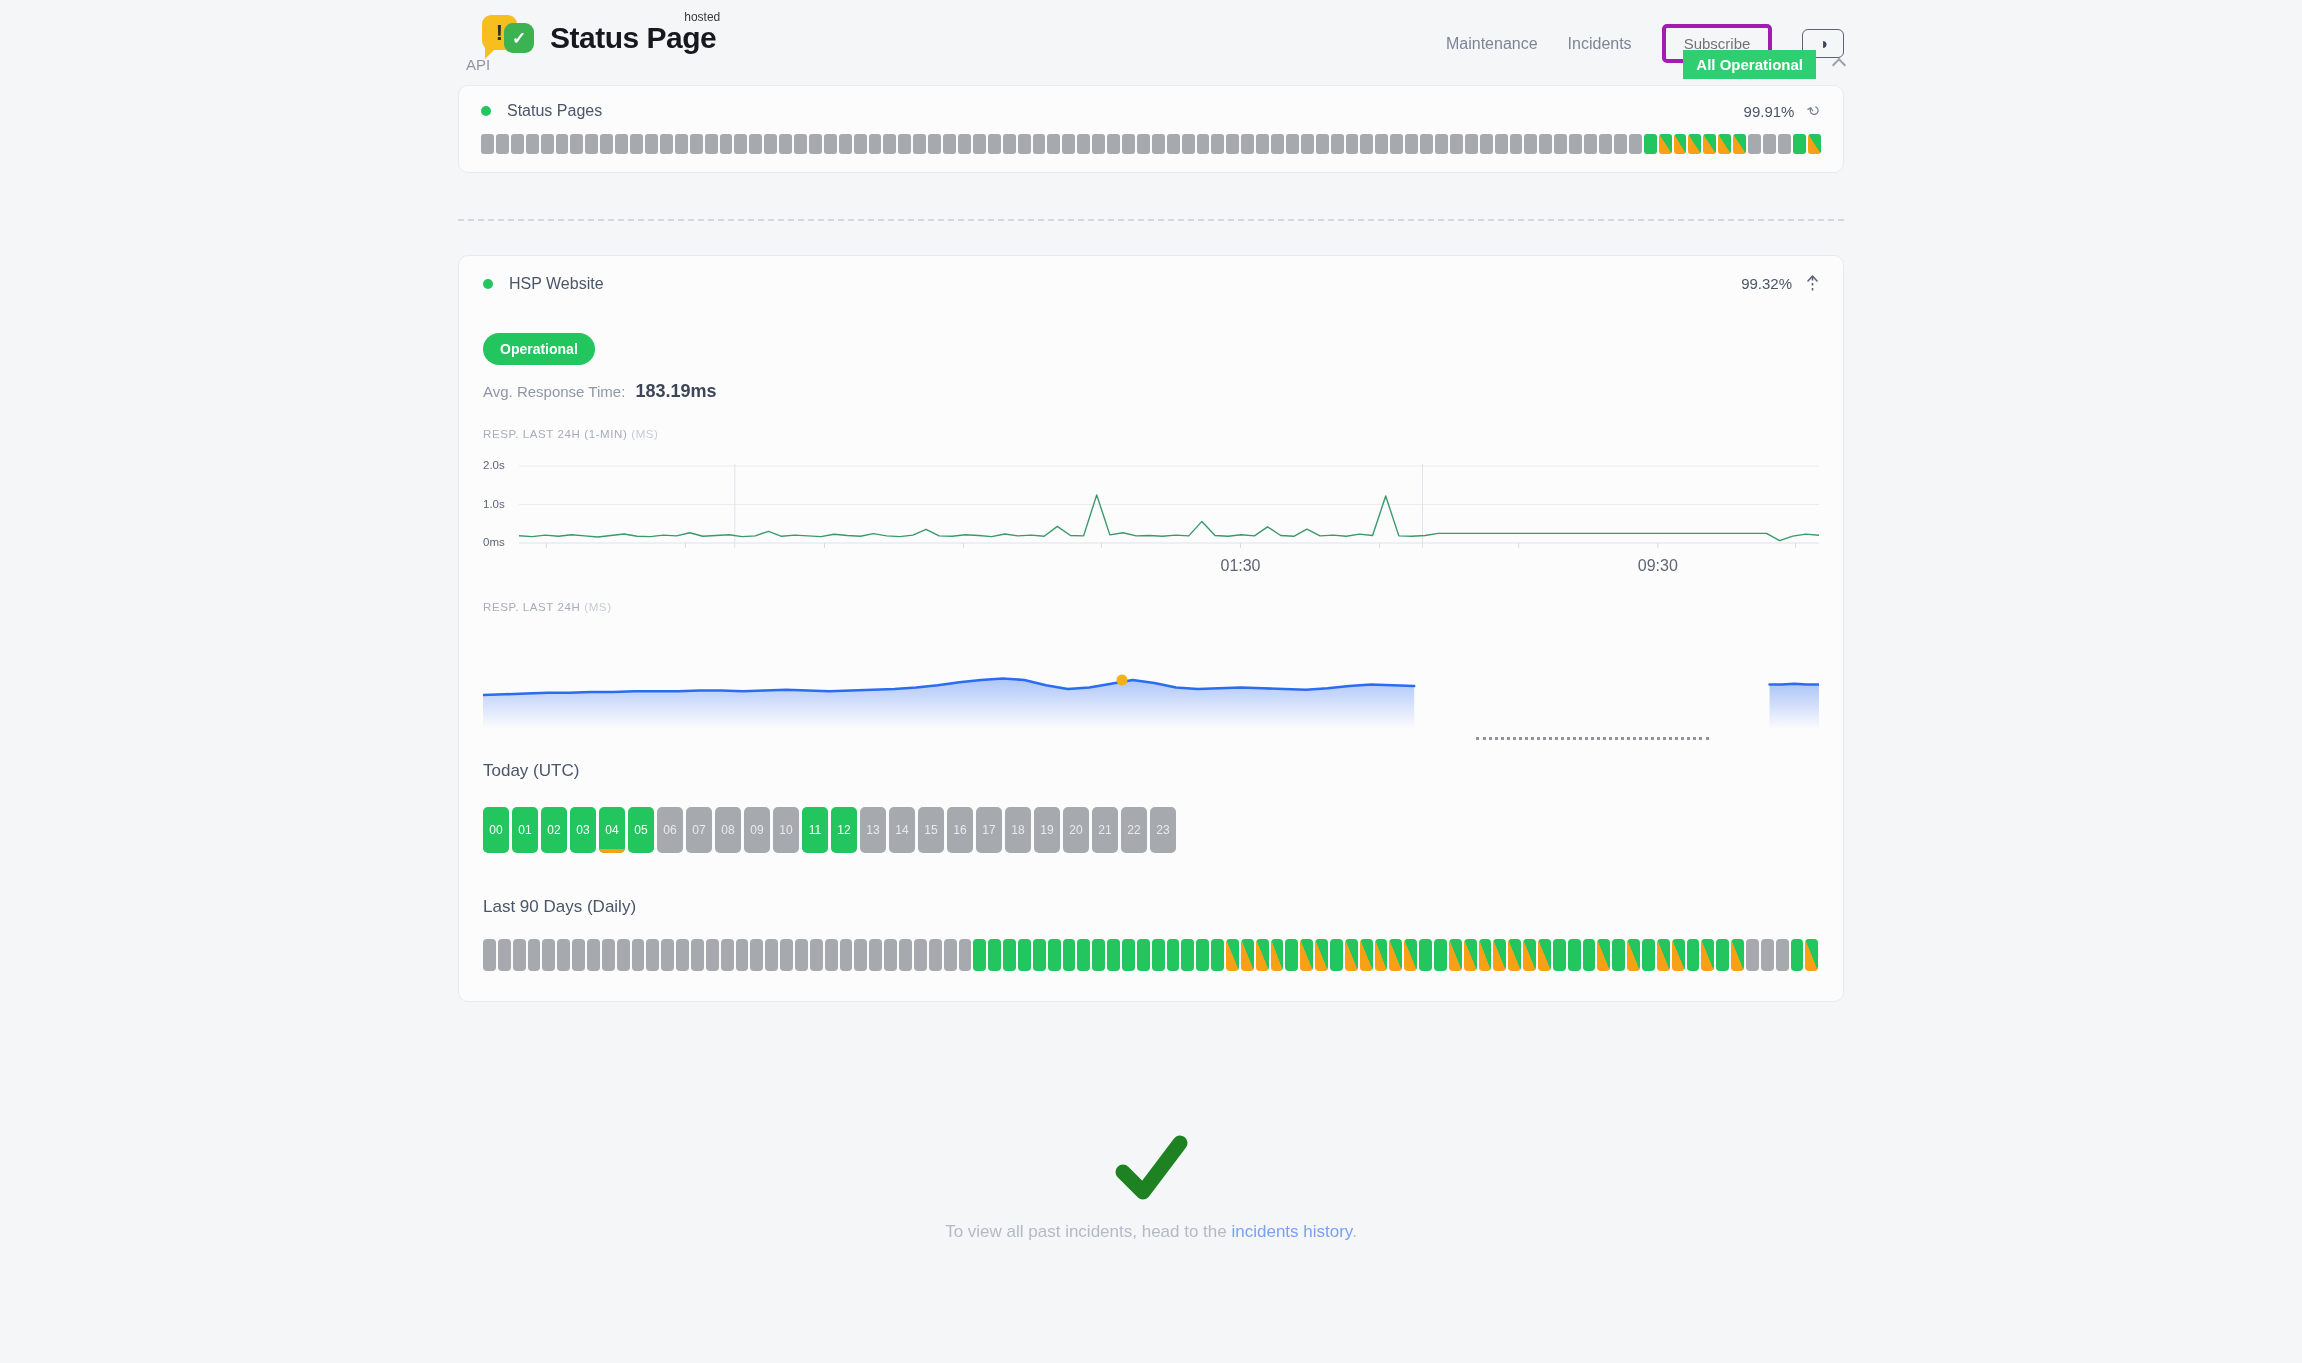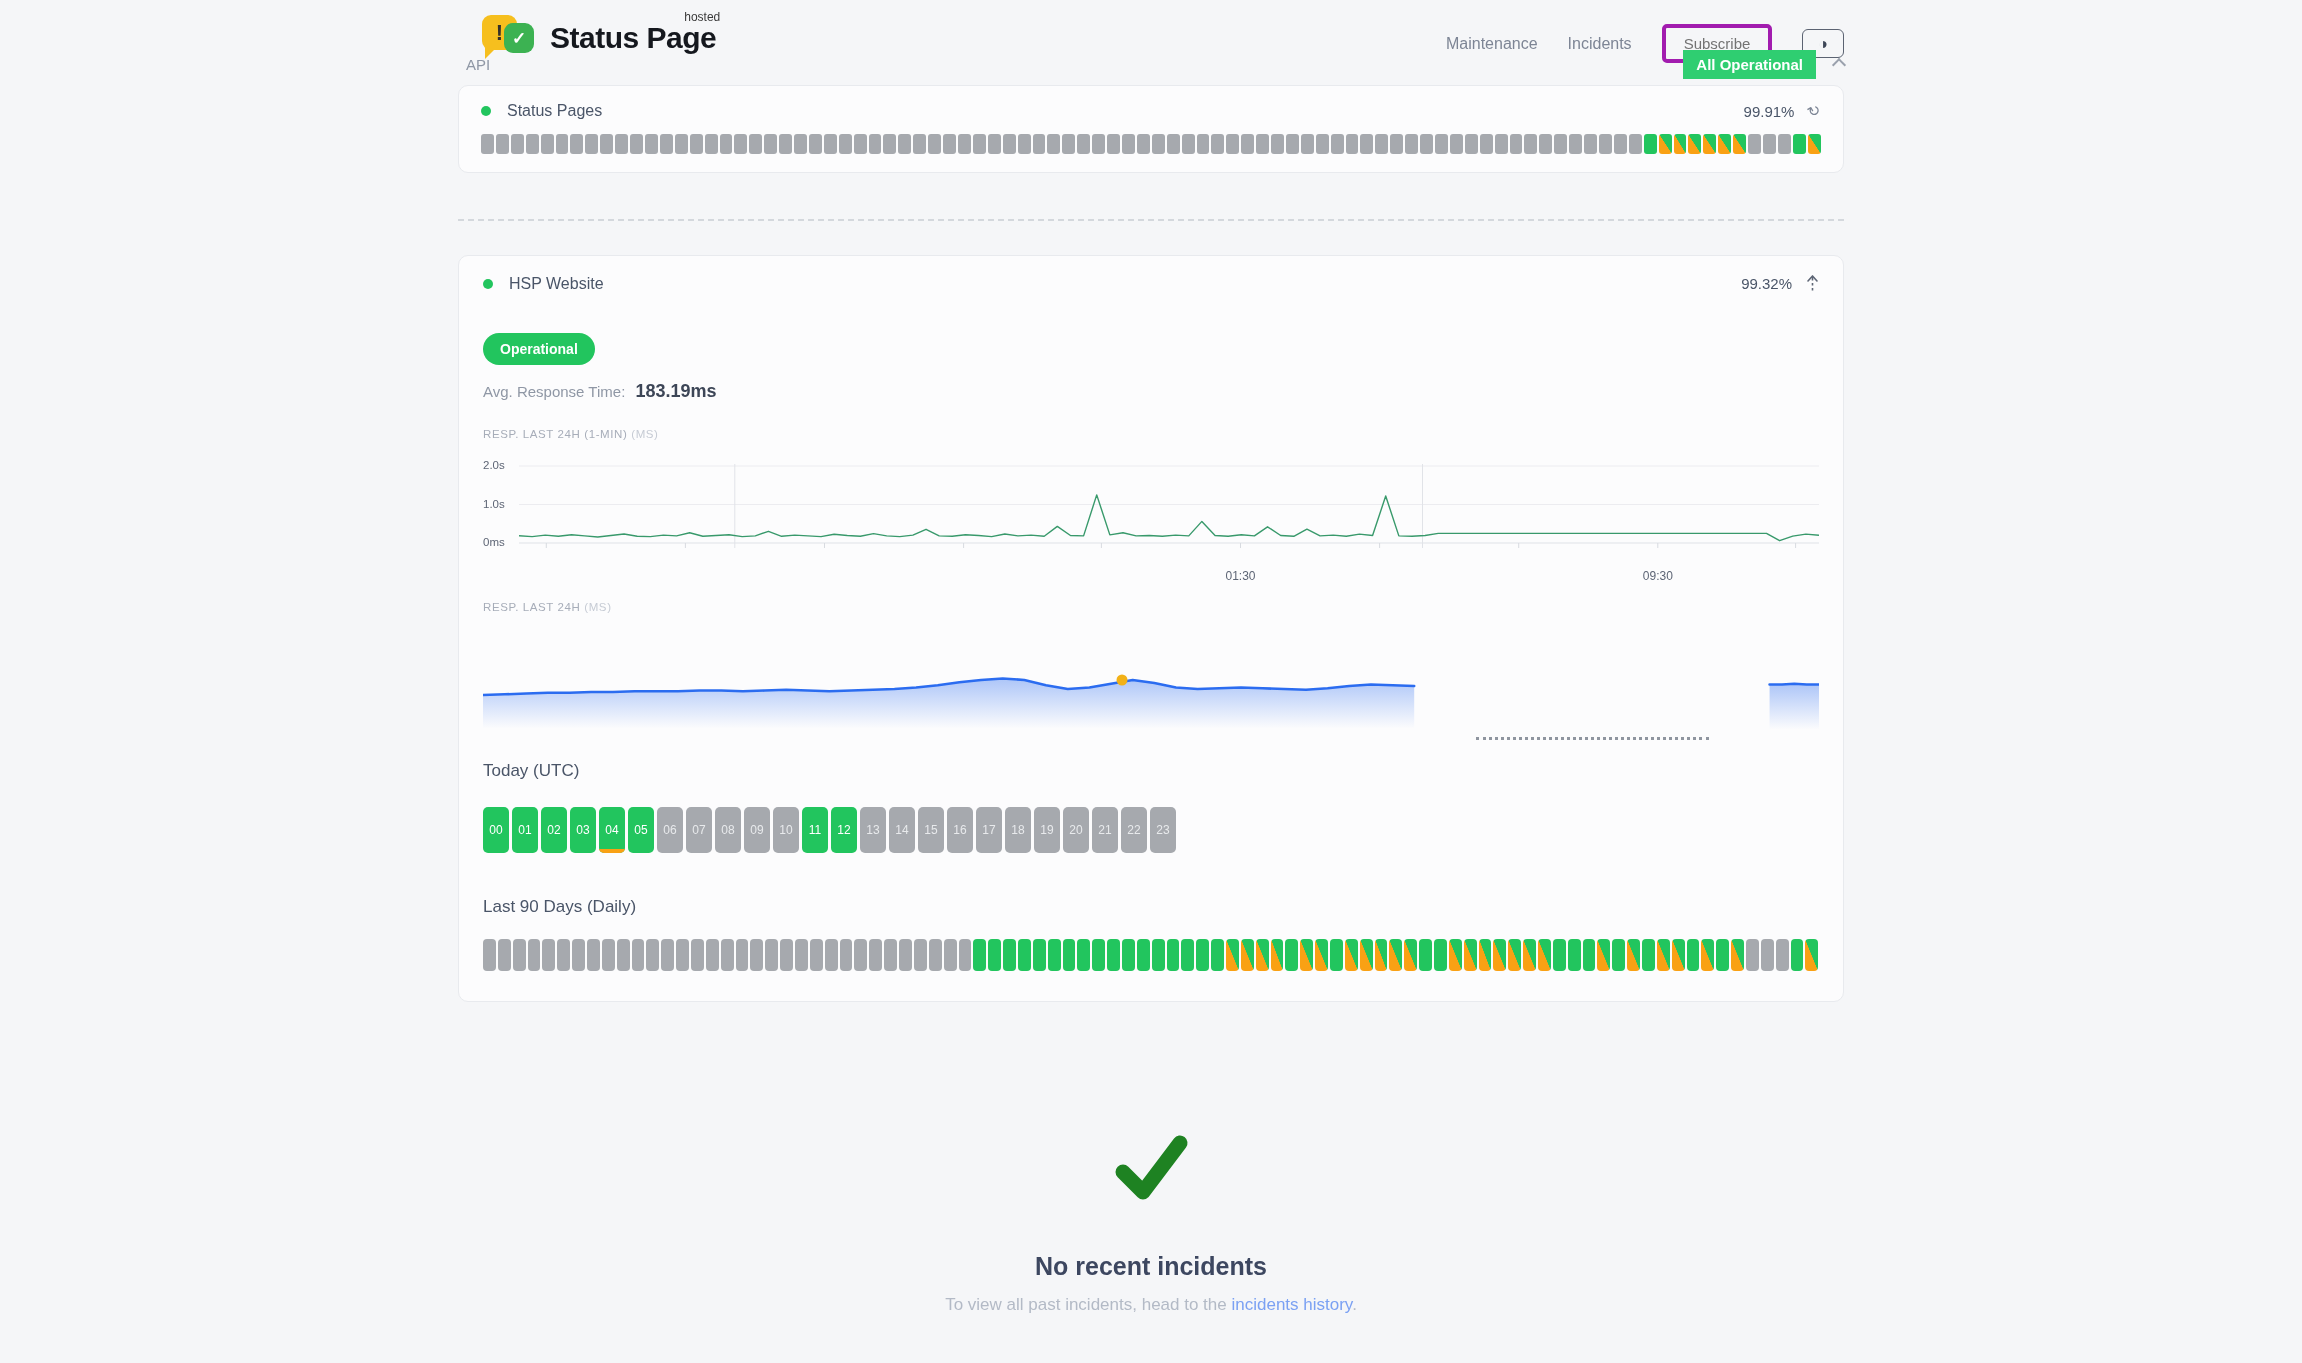--- a/index.html
+++ b/index.html
@@ -62,21 +62,21 @@
   .avg-row { margin-top:16px; font-size:15px; color:#8f97a5; }
   .avg-val { font-size:18px; font-weight:bold; color:#3d4657; margin-left:6px; }
   .chart-label { margin-top:26px; font-size:11.5px; letter-spacing:0.6px; color:#a7adb9; }
   .chart-label .unit { color:#c6cbd4; }
 
   
   .chart1 { position:relative; height:95px; margin-top:18px; }
   .chart1 svg { position:absolute; left:36px; top:0; width:calc(100% - 36px); height:95px; }
   .ylabels span { position:absolute; left:0; font-size:11.5px; color:#5d6575; }
   .xlabels { position:relative; height:20px; margin-left:36px; margin-top:2px; }
-  .xlabels span { position:absolute; transform:translateX(-50%); font-size:12px; color:#5d6575; top:14px; }
+  .xlabels span { position:absolute; transform:translateX(-50%); font-size:16px; color:#5d6575; top:2px; }
 
   
   .chart2 { position:relative; height:120px; margin-top:10px; }
   .chart2 svg { position:absolute; inset:0; width:100%; height:120px; }
   .dot-highlight { position:absolute; width:11px; height:11px; border-radius:50%; background:#f2b117; transform:translate(-50%,-50%); }
   .nodata-dash { position:absolute; border-top:3px dotted #8f959f; bottom:3px; }
 
   .sub-head { font-size:17px; color:#4a5568; margin-top:18px; }
   .hours { display:flex; gap:3px; margin-top:26px; }
   .hour { position:relative; width:26px; height:46px; border-radius:5px; background:#a6a9ae; overflow:hidden;
@@ -485,19 +485,18 @@
         <span class="bar bar-x"></span>
         <span class="bar bar-g"></span>
         <span class="bar bar-s"></span>
       </div>
   </div>
 
   <footer class="footer">
     <svg width="82" height="74">
       <path d="M13 42 L33 62 L70 13" stroke="#1e8222" stroke-width="15" fill="none" stroke-linecap="round" stroke-linejoin="round"></path>
     </svg>
-    <div class="footer-title">No recent incidents</div>
     <div class="footer-sub">
       <span>To view all past incidents, head to the </span><a>incidents history</a><span>.</span>
     </div>
   </footer>
 
 </div>
 
 </body></html>

